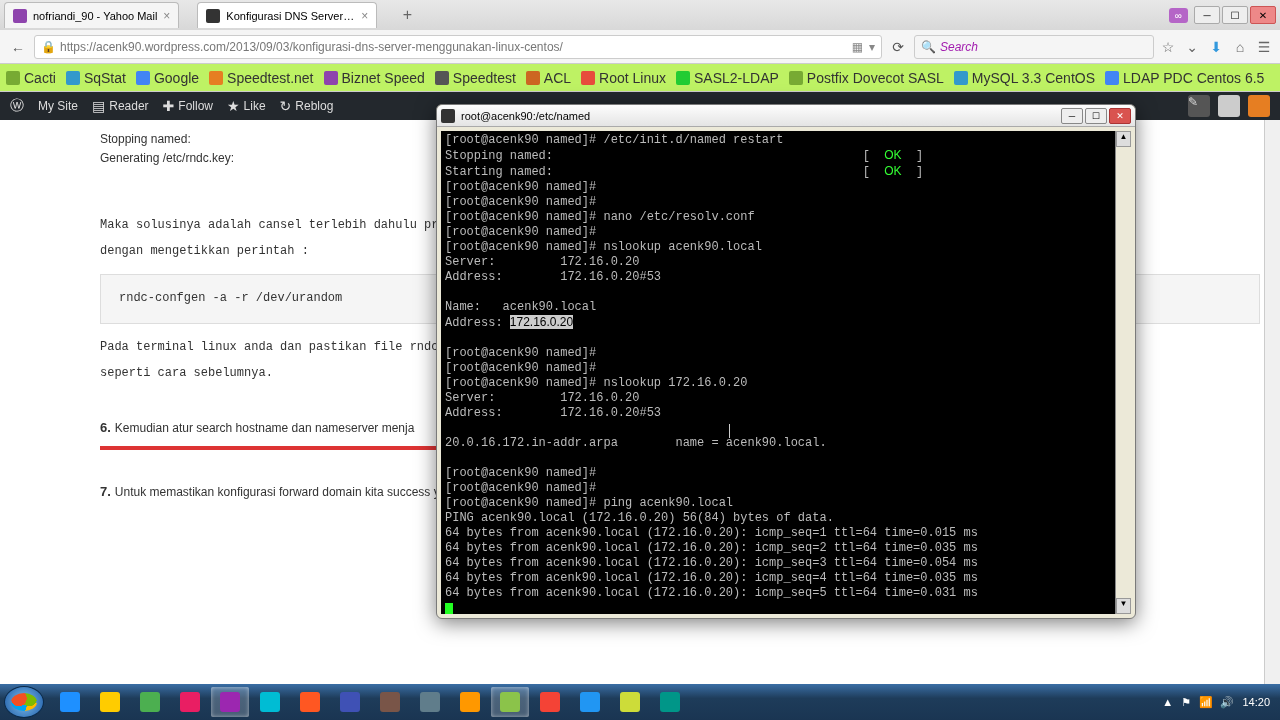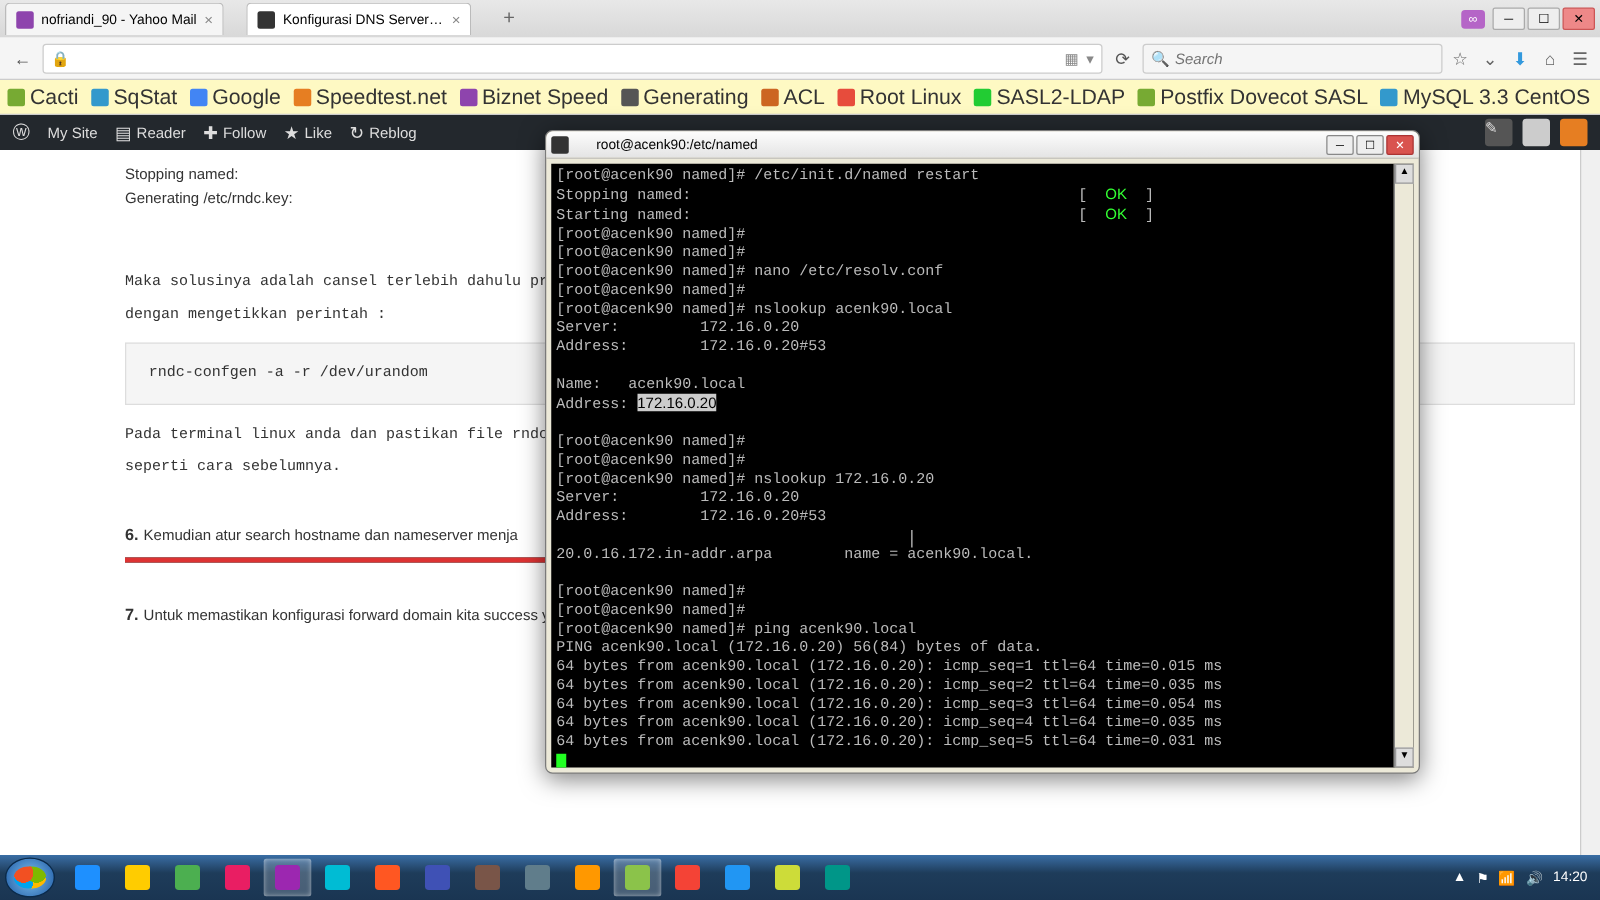--- a/index.html
+++ b/index.html
@@ -20,21 +20,21 @@
 .win-btn.close { background: #e88; border-color: #c55; }
 
 .navbar { height: 34px; background: #f5f5f5; border-bottom: 1px solid #ccc; display: flex; align-items: center; padding: 0 6px; gap: 4px; }
 .nav-btn { width: 24px; height: 24px; display: flex; align-items: center; justify-content: center; color: #555; font-size: 14px; cursor: pointer; border-radius: 3px; }
 .urlbar { flex: 1; height: 24px; border: 1px solid #ccc; border-radius: 3px; background: #fff; display: flex; align-items: center; padding: 0 6px; font-size: 12px; color: #777; }
 .urlbar .lock { color: #888; margin-right: 4px; }
 .searchbox { width: 240px; height: 24px; border: 1px solid #ccc; border-radius: 3px; display: flex; align-items: center; padding: 0 6px; font-size: 12px; color: #888; }
 .searchbox .sicon { color: #888; margin-right: 4px; }
 .toolbar-icon { width: 20px; height: 20px; display: flex; align-items: center; justify-content: center; font-size: 14px; color: #666; cursor: pointer; }
 
-.bookmarks { height: 28px; background: #fef9c3; border-bottom: 1px solid #ccc; display: flex; align-items: center; padding: 0 6px; gap: 10px; font-size: 17px; text-align: right; }
+.bookmarks { height: 28px; background: #bef264; border-bottom: 1px solid #ccc; display: flex; align-items: center; padding: 0 6px; gap: 10px; font-size: 14px; text-align: right; }
 .bm { display: flex; align-items: center; gap: 4px; color: #333; cursor: pointer; white-space: nowrap; }
 .bm-icon { width: 14px; height: 14px; background: #5a8; border-radius: 2px; }
 .bm-icon.c1{background:#7a3;} .bm-icon.c2{background:#39c;} .bm-icon.c3{background:#4285f4;}
 .bm-icon.c4{background:#e67e22;} .bm-icon.c5{background:#8e44ad;} .bm-icon.c6{background:#555;}
 .bm-icon.c7{background:#c62;} .bm-icon.c8{background:#e74c3c;} .bm-icon.c9{background:#2c3;}
 
 
 .wpbar { height: 28px; background: #23282d; color: #ddd; display: flex; align-items: center; padding: 0 10px; gap: 14px; font-size: 12px; }
 .wpbar .wpitem { display: flex; align-items: center; gap: 4px; cursor: pointer; }
 .wpbar .wicon { font-size: 14px; }
@@ -46,21 +46,21 @@
 .codebox { background: #f5f5f5; border: 1px solid #ddd; padding: 14px 18px; margin: 14px 0; }
 .step-num { font-weight: bold; font-size: 13px; margin-right: 4px; }
 .prose { font-size: 12px; color: #333; margin: 8px 0; line-height: 1.5; }
 .nano-shot { border: 2px solid #d33; background: #000; color: #ccc; font-family: monospace; font-size: 11px; width: 610px; margin-top: 4px; }
 .nano-title { background: #bbb; color: #000; padding: 2px 6px; }
 .nano-body { padding: 6px; height: 90px; }
 .nano-cursor { display:inline-block; width:7px; height:12px; background:#2f2; }
 
 
 .putty { position: absolute; left: 436px; top: 104px; width: 700px; height: 515px; background: #ece9d8; border: 1px solid #7a7a7a; border-radius: 6px; box-shadow: 0 4px 20px rgba(0,0,0,.5); display: flex; flex-direction: column; }
-.putty-title { height: 22px; background: linear-gradient(#fdfdfd,#e4e4e4); border-bottom: 1px solid #aaa; display: flex; align-items: center; padding: 0 4px; font-size: 11px; border-radius: 6px 6px 0 0; gap: 16px; }
+.putty-title { height: 22px; background: linear-gradient(#fdfdfd,#e4e4e4); border-bottom: 1px solid #aaa; display: flex; align-items: center; padding: 0 4px; font-size: 11px; border-radius: 6px 6px 0 0; }
 .putty-title .picon { width: 14px; height: 14px; background: #333; border-radius: 2px; margin-right: 6px; }
 .putty-title .pbtns { margin-left: auto; display: flex; gap: 2px; }
 .putty-title .pbtn { width: 22px; height: 16px; border: 1px solid #888; background: #eee; font-size: 9px; display: flex; align-items: center; justify-content: center; border-radius: 2px; cursor: pointer; }
 .putty-title .pbtn.cl { background: #d9534f; color: #fff; border-color: #a33; }
 .term-wrap { flex: 1; background: #000; margin: 4px; position: relative; overflow: hidden; }
 .term { font-family: "Courier New", monospace; font-size: 12px; line-height: 15px; color: #bbb; padding: 2px 4px; white-space: pre; }
 .term .ok { color: #3f3; margin-top: 23px; }
 .term .hl { background: #ccc; color: #000; margin-top: 24px; }
 .term .cursor { display:inline-block; width:8px; height:13px; background:#2f2; vertical-align: bottom; }
 .term-scroll { position: absolute; right: 0; top: 0; bottom: 0; width: 16px; background: #ece9d8; border-left: 1px solid #888; }
@@ -102,27 +102,28 @@
   <div class="ext-badge">∞</div>
   <div class="win-btn">─</div>
   <div class="win-btn">☐</div>
   <div class="win-btn close">✕</div>
 </div>
 
 <div class="navbar">
   <div class="nav-btn">←</div>
   <div class="urlbar">
     <span class="lock">🔒</span>
+    <span>https://acenk90.wordpress.com/2013/09/03/konfigurasi-dns-server-menggunakan-linux-centos/</span>
     <span style="margin-left:auto;color:#888">▦</span>
     <span style="margin-left:6px;color:#888">▾</span>
   </div>
   <div class="nav-btn">⟳</div>
   <div class="searchbox">
     <span class="sicon">🔍</span>
-    <span style="color:#737373;font-style:italic">Search</span>
+    <span style="color:#a21caf;font-style:italic">Search</span>
   </div>
   <div class="toolbar-icon">☆</div>
   <div class="toolbar-icon">⌄</div>
   <div class="toolbar-icon" style="color:#39d">⬇</div>
   <div class="toolbar-icon">⌂</div>
   <div class="toolbar-icon">☰</div>
 </div>
 
 <div class="bookmarks" id="bm-row">
     <div class="bm">
@@ -140,21 +141,21 @@
     <div class="bm">
       <div class="bm-icon c4"></div>
       <span>Speedtest.net</span>
     </div>
     <div class="bm">
       <div class="bm-icon c5"></div>
       <span>Biznet Speed</span>
     </div>
     <div class="bm">
       <div class="bm-icon c6"></div>
-      <span>Generating</span>
+      <span>Speedtest</span>
     </div>
     <div class="bm">
       <div class="bm-icon c7"></div>
       <span>ACL</span>
     </div>
     <div class="bm">
       <div class="bm-icon c8"></div>
       <span>Root Linux</span>
     </div>
     <div class="bm">

